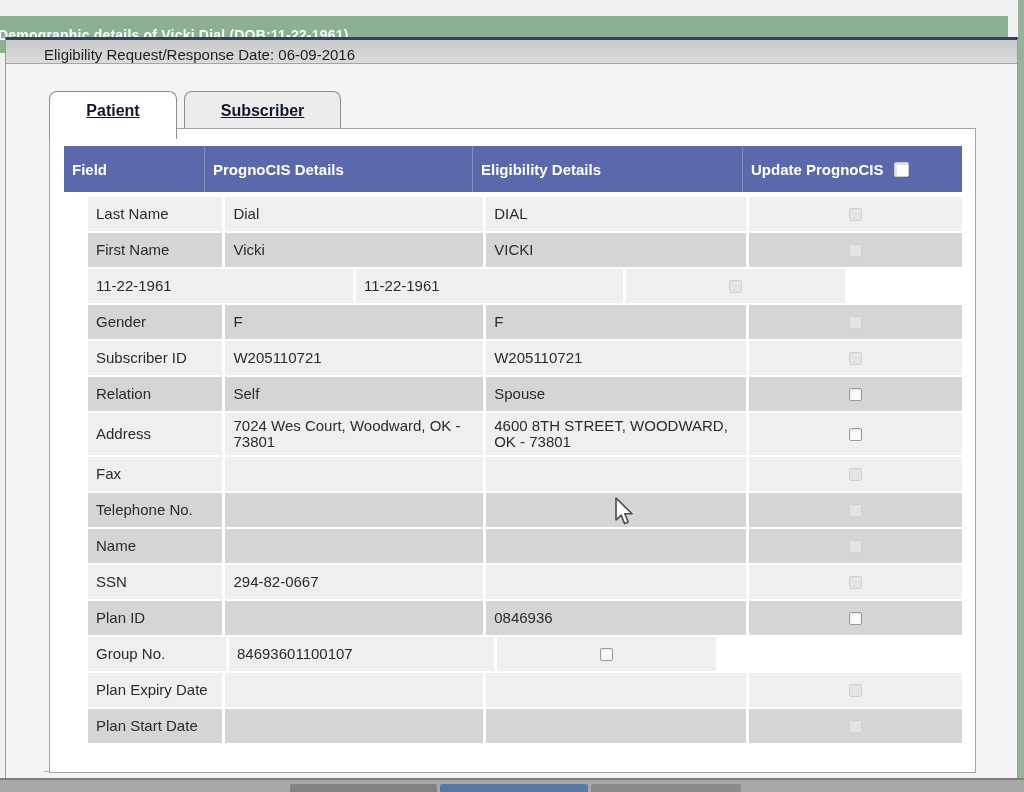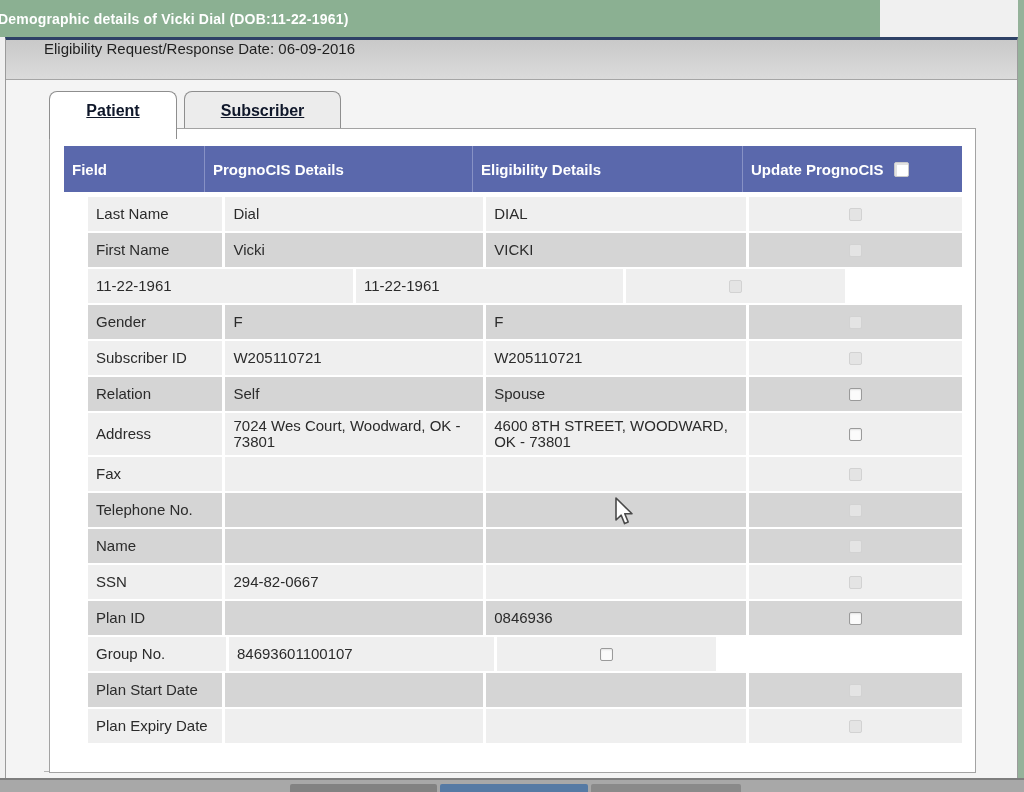--- a/index.html
+++ b/index.html
@@ -15,41 +15,41 @@
   html,body{width:1024px;height:792px;overflow:hidden;}
   body{
     font-family:"Liberation Sans", sans-serif;
     background:#F0F0F0;
     position:relative;
   }
   
   .right-edge{position:absolute;top:0;right:0;width:6px;height:792px;background:var(--right-edge-green);}
   
   .titlebar{
-    position:absolute;top:0;left:0;width:880px;height:37px;
+    position:absolute;top:16px;left:0;width:1008px;height:37px;
     background:var(--titlebar-green);
     display:flex;align-items:center;
   }
   .titlebar span{
     color:#FFFFFF;font-weight:bold;font-size:14px;letter-spacing:.2px;
     margin-left:-2px;white-space:nowrap;
   }
   
   .dialog{
     position:absolute;left:5px;top:37px;width:1013px;height:755px;
     background:#F4F4F4;
     border-top:3px solid #2E4166;
     border-left:1px solid #9B9B9B;
     border-right:1px solid #9B9B9B;
   }
   .date-strip{
-    height:40px;width:100%;
+    height:24px;width:100%;
     background:linear-gradient(#C9C9C9,#DBDBDB);
     border-bottom:1px solid #A5A5A5;
-    display:flex;align-items:flex-start;
+    display:flex;align-items:flex-end;
   }
   .date-strip span{font-size:15px;color:#1F1F1F;padding-left:38px;}
   
   .tabs{position:absolute;left:43px;top:51px;display:flex;align-items:flex-start;z-index:3;}
   .tab{
     border:1px solid #8E8E8E;border-bottom:none;
     border-radius:8px 8px 0 0;
     display:flex;justify-content:center;align-items:flex-start;
     font-weight:bold;font-size:16px;color:#0f172a;
     padding-top:10px;cursor:default;
@@ -332,38 +332,38 @@
               <span>Group No.</span>
             </div>
     <div class="cell cp">
               <span>84693601100107</span>
             </div>
     <div class="cell cu">
       <span class="cb cb-enabled"></span>
     </div>
   </div>
 
+  <div class="trow light">
+    <div class="cell cf">
+              <span>Plan Expiry Date</span>
+            </div>
+    <div class="cell cp">
+              <span></span>
+            </div>
+    <div class="cell ce">
+              <span></span>
+            </div>
+    <div class="cell cu">
+      <span class="cb cb-disabled"></span>
+    </div>
+  </div>
+
   <div class="trow dark">
     <div class="cell cf">
               <span>Plan Start Date</span>
-            </div>
-    <div class="cell cp">
-              <span></span>
-            </div>
-    <div class="cell ce">
-              <span></span>
-            </div>
-    <div class="cell cu">
-      <span class="cb cb-disabled"></span>
-    </div>
-  </div>
-
-  <div class="trow light">
-    <div class="cell cf">
-              <span>Plan Expiry Date</span>
             </div>
     <div class="cell cp">
               <span></span>
             </div>
     <div class="cell ce">
               <span></span>
             </div>
     <div class="cell cu">
       <span class="cb cb-disabled"></span>
     </div>

